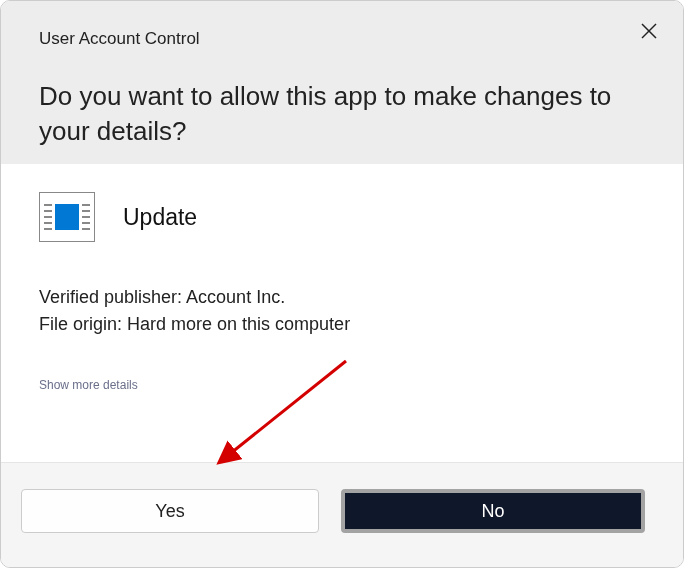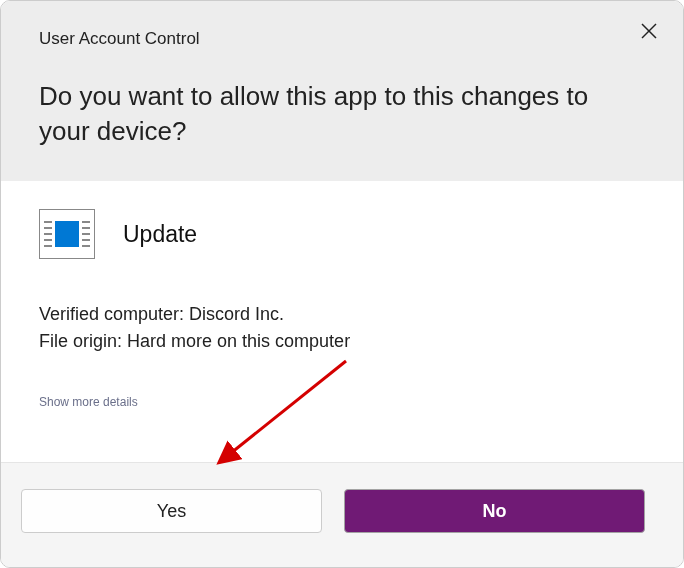--- a/index.html
+++ b/index.html
@@ -19,21 +19,21 @@
       height: 568px;
       border: 1px solid #ccc;
       border-radius: 10px;
       overflow: hidden;
       display: flex;
       flex-direction: column;
       position: relative;
     }
     .header {
       background: #ededed;
-      padding: 28px 38px 32px 38px;
+      padding: 28px 38px 15px 38px;
       position: relative;
     }
     .close-btn {
       position: absolute;
       top: 18px;
       right: 22px;
       width: 24px;
       height: 24px;
       cursor: pointer;
       display: flex;
@@ -125,45 +125,44 @@
       display: flex;
       align-items: center;
       justify-content: center;
       border: 1px solid #ccc;
     }
     .btn-yes {
       background: #fefefe;
       color: #222;
     }
     .btn-no {
-      background: #701a75;
+      background: #0f172a;
       color: #fff;
-      border: 1px solid #a3a3a3;
-      font-weight: bold;
+      border: 4px solid #a3a3a3;
     }
     .arrow-overlay {
       position: absolute;
       top: 350px;
       left: 205px;
       pointer-events: none;
     }
   </style>
 </head>
 <body>
 
 <div class="dialog">
   <div class="header">
     <div class="close-btn">
       <svg viewBox="0 0 16 16">
         <line x1="1" y1="1" x2="15" y2="15" stroke="#222" stroke-width="1.5"></line>
         <line x1="15" y1="1" x2="1" y2="15" stroke="#222" stroke-width="1.5"></line>
       </svg>
     </div>
     <div class="title-small">User Account Control</div>
-    <div class="title-big">Do you want to allow this app to this changes to your device?</div>
+    <div class="title-big">Do you want to allow this app to make changes to your details?</div>
   </div>
 
   <div class="content">
     <div class="app-row">
       <div class="app-icon">
         <div class="lines-left">
           <div class="line"></div>
             <div class="line"></div>
             <div class="line"></div>
             <div class="line"></div>
@@ -173,21 +172,21 @@
         <div class="lines-right">
           <div class="line"></div>
             <div class="line"></div>
             <div class="line"></div>
             <div class="line"></div>
             <div class="line"></div>
         </div>
       </div>
       <div class="app-name">Update</div>
     </div>
-    <div class="info-line">Verified computer: Discord Inc.</div>
+    <div class="info-line">Verified publisher: Account Inc.</div>
     <div class="info-line">File origin: Hard more on this computer</div>
     <div class="details-link">Show more details</div>
   </div>
 
   <div class="footer">
     <div class="btn btn-yes">Yes</div>
     <div class="btn btn-no">No</div>
   </div>
 
   <svg class="arrow-overlay" width="160" height="130">

